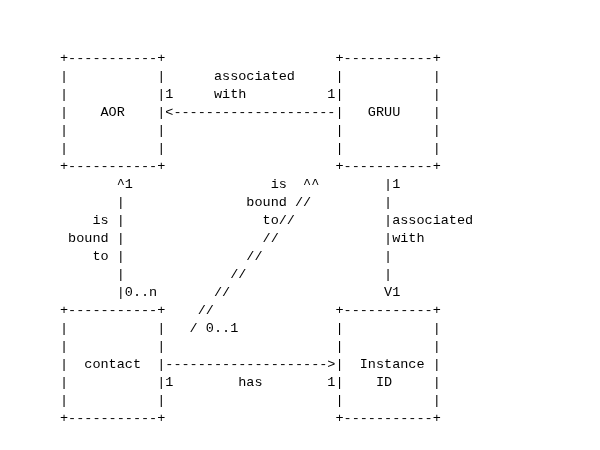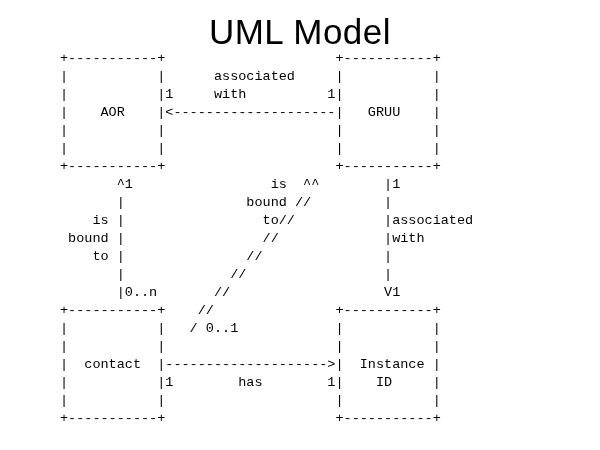--- a/index.html
+++ b/index.html
@@ -37,21 +37,20 @@
     font-size: 13.5px;
     line-height: 18px;
     color: #000000;
     white-space: pre;
   }
 </style>
 </head>
 <body>
 
 <div class="page">
-  <div class="title">UML Model</div>
   <pre class="ascii">+-----------+                     +-----------+
 |           |      associated     |           |
 |           |1     with          1|           |
 |    AOR    |&lt;--------------------|   GRUU    |
 |           |                     |           |
 |           |                     |           |
 +-----------+                     +-----------+
        ^1                 is  ^^        |1
        |               bound //         |
     is |                 to//           |associated

